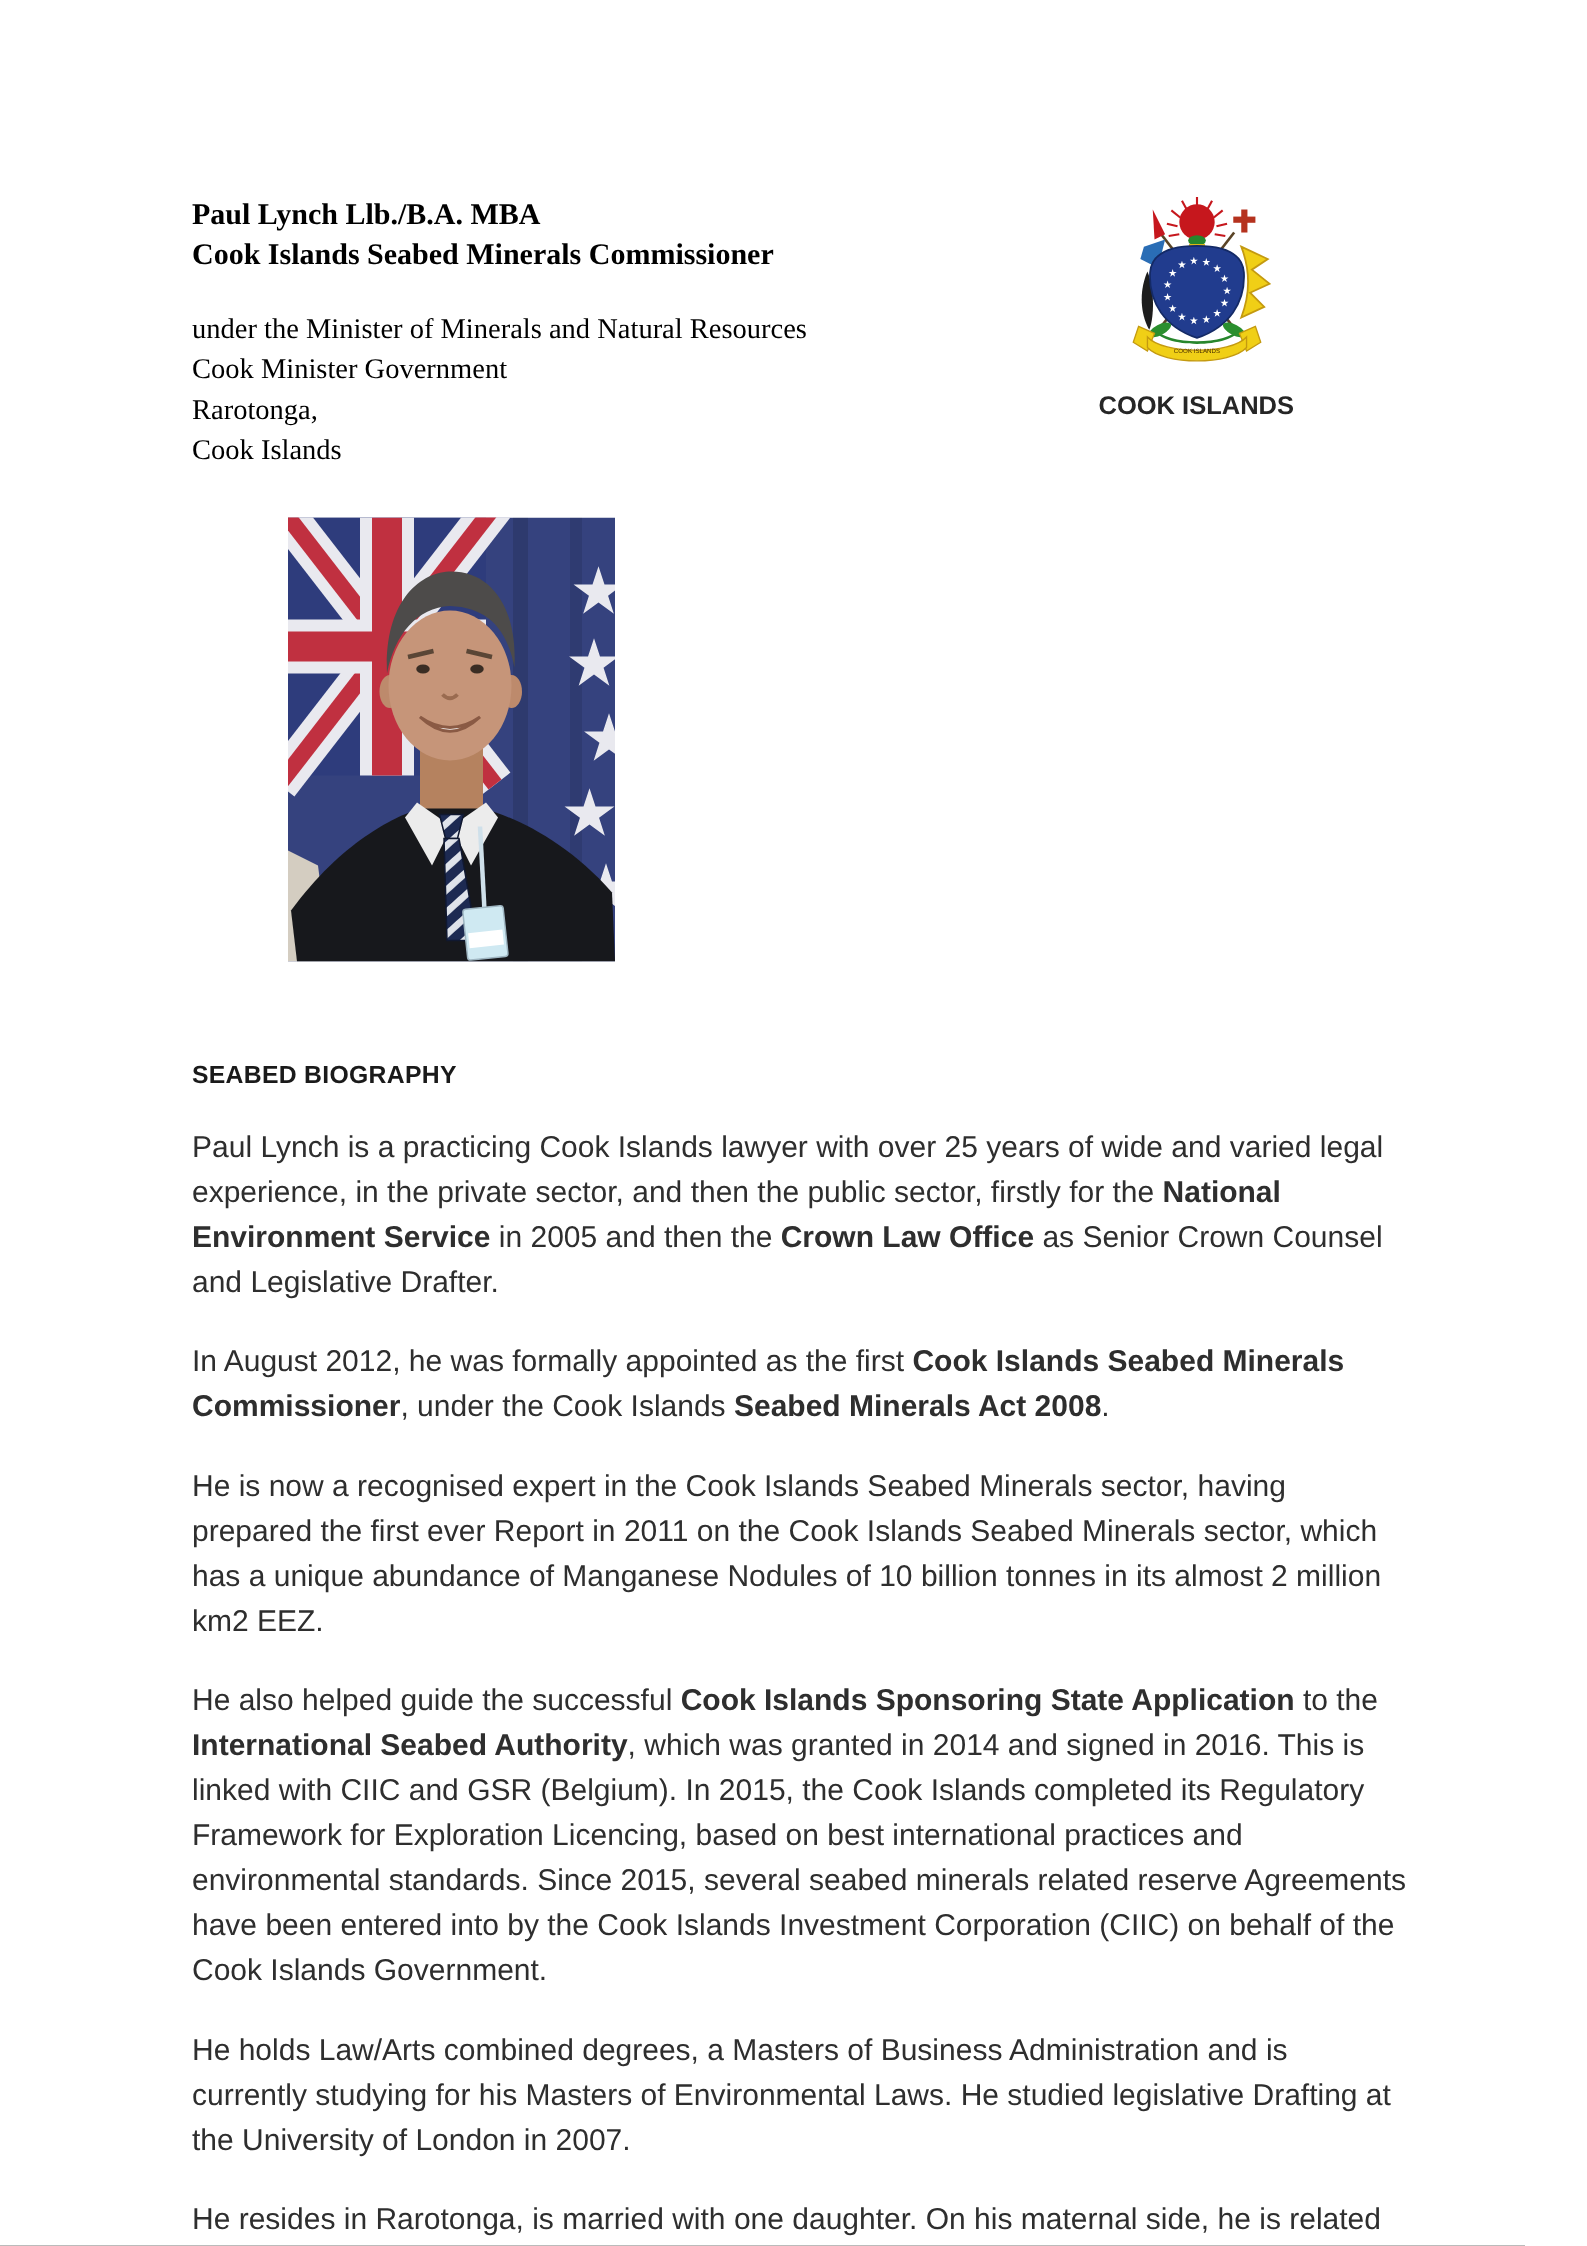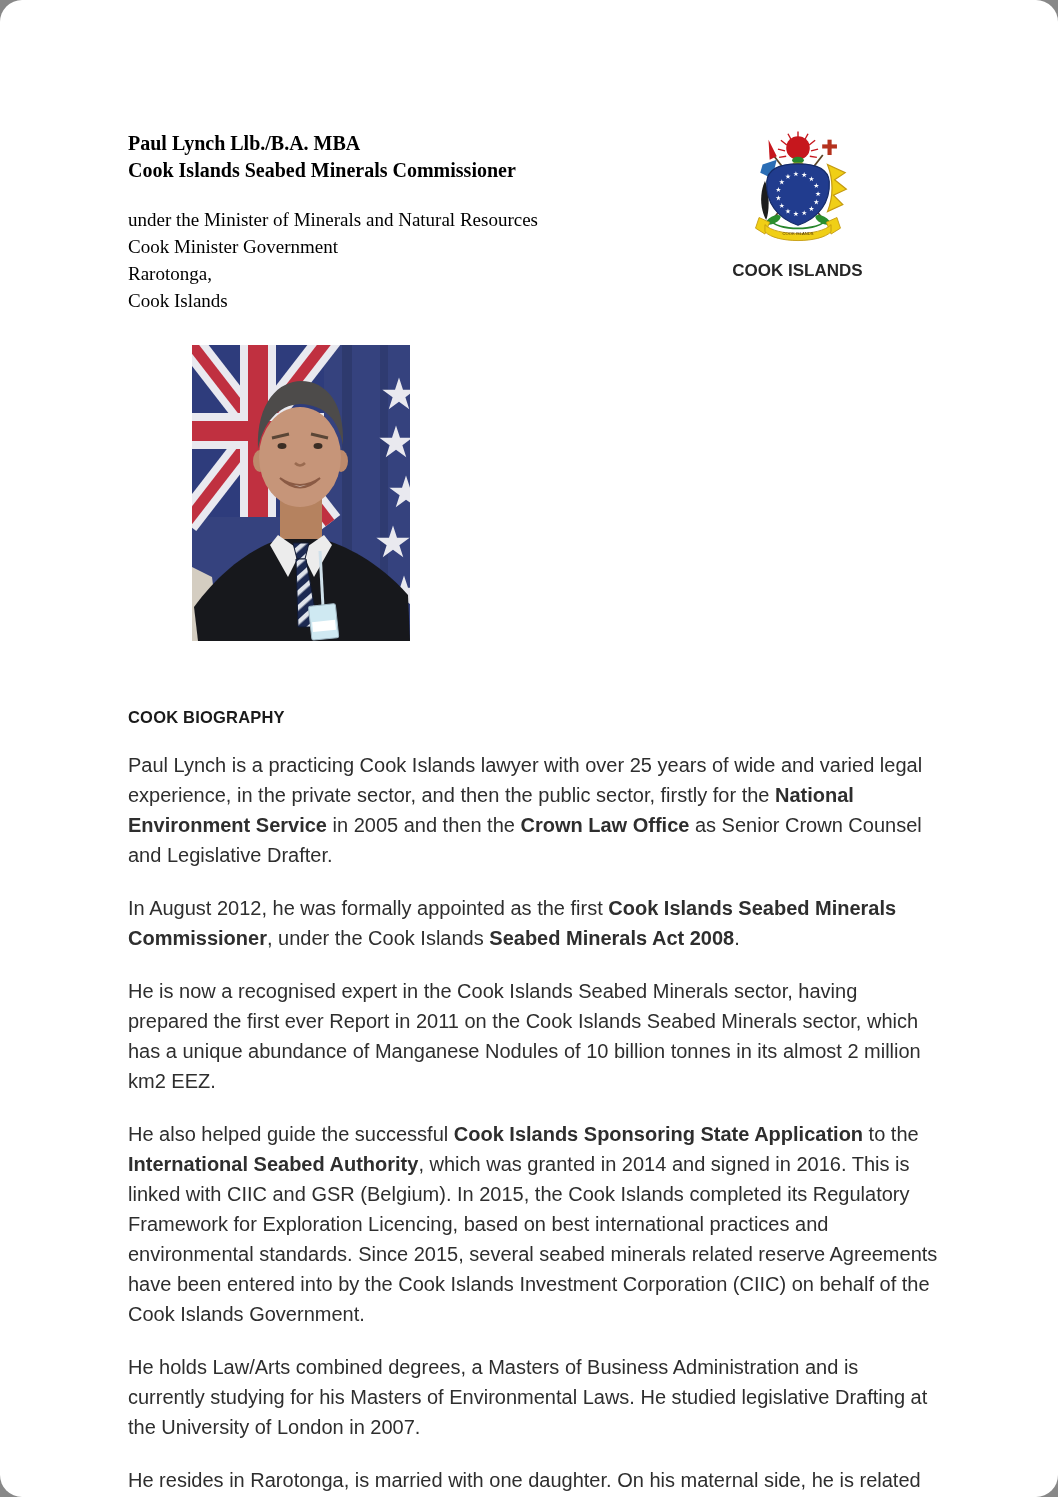--- a/index.html
+++ b/index.html
@@ -1,21 +1,20 @@
 <!DOCTYPE html>
 <html><head>
 <meta charset="utf-8">
 <style>
   * { margin:0; padding:0; box-sizing:border-box; }
   html,body { background:#888; }
   .page {
     position:relative; width:1058px; height:1497px;
     background:#ffffff; margin:0 auto; overflow:hidden;
     font-family:"Liberation Sans", sans-serif;
-    border-radius:22px;
   }
   
   .hdr {
     position:absolute; left:128px; top:130px; width:520px;
     font-family:"Liberation Serif", serif; color:#000;
   }
   .hdr .name, .hdr .role { font-size:20px; font-weight:bold; line-height:27px; }
   .hdr .addr { margin-top:22px; font-size:19px; line-height:27px; font-weight:normal; }
   
   .logo { position:absolute; left:655px; top:130px; width:285px; text-align:center; }
@@ -177,21 +176,21 @@
           <g transform="rotate(-6 131 276)">
             <rect x="118" y="260" width="27" height="34" rx="2" fill="#cfe9f2" stroke="#9fb6c2"></rect>
             <rect x="120" y="276" width="23" height="10" fill="#ffffff"></rect>
           </g>
         </g>
       </g>
     </svg>
   </div>
 
   <div class="bio">
-    <h2>COOK BIOGRAPHY</h2>
+    <h2>SEABED BIOGRAPHY</h2>
     <div>
         <p class="bio-p"><span>Paul Lynch is a practicing Cook Islands lawyer with over 25 years of wide and varied legal experience, in the private sector, and then the public sector, firstly for the </span><span class="b">National Environment Service</span><span> in 2005 and then the </span><span class="b">Crown Law Office</span><span> as Senior Crown Counsel and Legislative Drafter.</span></p>
         <p class="bio-p"><span>In August 2012, he was formally appointed as the first </span><span class="b">Cook Islands Seabed Minerals Commissioner</span><span>, under the Cook Islands </span><span class="b">Seabed Minerals Act 2008</span><span>.</span></p>
         <p class="bio-p"><span>He is now a recognised expert in the Cook Islands Seabed Minerals sector, having prepared the first ever Report in 2011 on the Cook Islands Seabed Minerals sector, which has a unique abundance of Manganese Nodules of 10 billion tonnes in its almost 2 million km2 EEZ.</span></p>
         <p class="bio-p"><span>He also helped guide the successful </span><span class="b">Cook Islands Sponsoring State Application</span><span> to the </span><span class="b">International Seabed Authority</span><span>, which was granted in 2014 and signed in 2016. This is linked with CIIC and GSR (Belgium). In 2015, the Cook Islands completed its Regulatory Framework for Exploration Licencing, based on best international practices and environmental standards. Since 2015, several seabed minerals related reserve Agreements have been entered into by the Cook Islands Investment Corporation (CIIC) on behalf of the Cook Islands Government.</span></p>
         <p class="bio-p"><span>He holds Law/Arts combined degrees, a Masters of Business Administration and is currently studying for his Masters of Environmental Laws. He studied legislative Drafting at the University of London in 2007.</span></p>
         <p class="bio-p"><span>He resides in Rarotonga, is married with one daughter. On his maternal side, he is related to a senior chiefly and landowning family on the main island of Rarotonga.</span></p>
       </div>
   </div>
 

